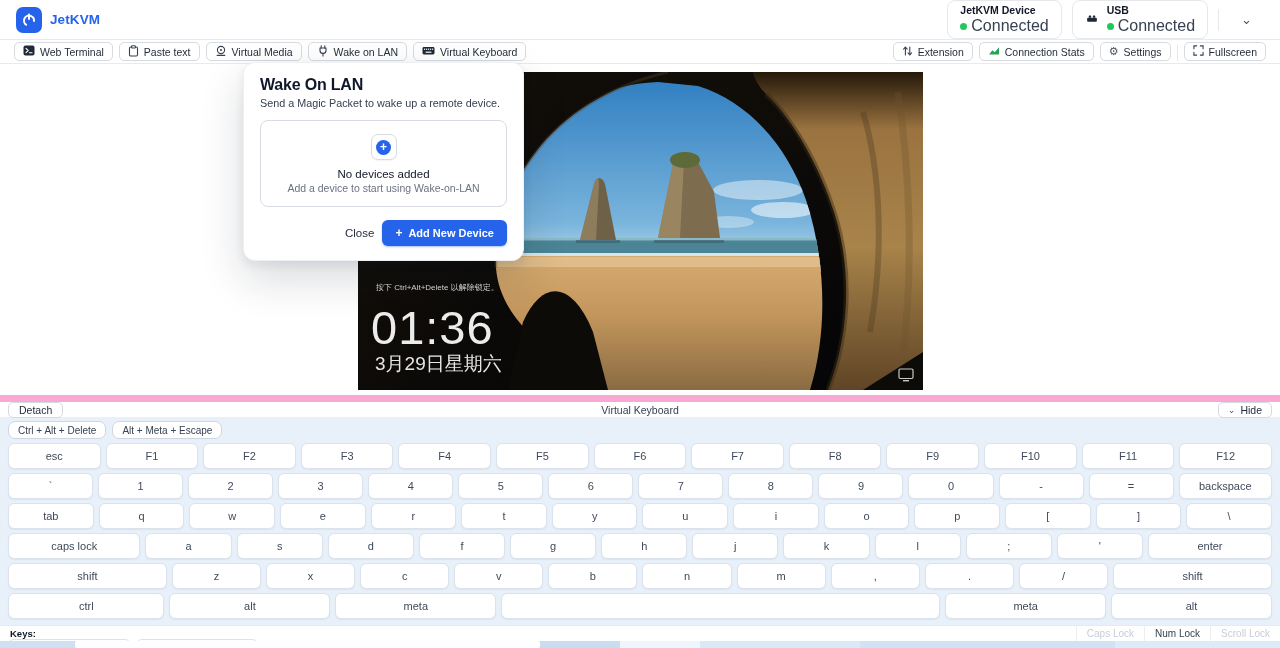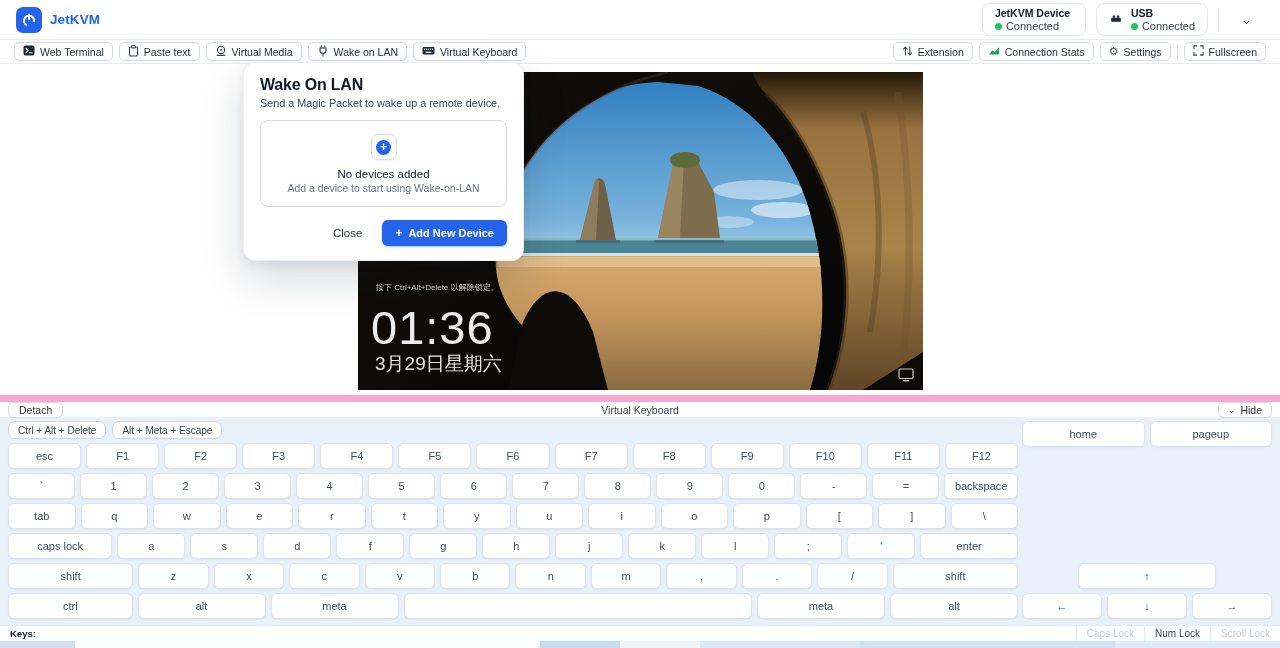--- a/index.html
+++ b/index.html
@@ -12,21 +12,21 @@
             padding:0 16px; background:#fff; border-bottom:1px solid #e7eaf0; }
   .brand { display:flex; align-items:center; gap:8px; }
   .logo { width:26px; height:26px; border-radius:7px; background:#2563eb;
           display:flex; align-items:center; justify-content:center; }
   .brand-name { color:#2563eb; font-weight:700; font-size:13.5px; letter-spacing:.1px; }
   .badges { display:flex; align-items:center; gap:10px; }
   .badge { display:flex; align-items:center; gap:8px; border:1px solid #e5e7eb; border-radius:8px;
            padding:3px 12px; min-width:104px; background:#fff; }
   .badge-text { display:flex; flex-direction:column; }
   .badge-title { font-size:10.5px; font-weight:700; color:#111827; }
-  .badge-status { display:flex; align-items:center; gap:4px; font-size:11px; color:#374151; margin-top:1px; }
+  .badge-status { display:flex; align-items:center; gap:4px; font-size:16px; color:#374151; margin-top:1px; }
   .dot { width:7px; height:7px; border-radius:50%; background:#22c55e; }
   .vdiv { width:1px; height:22px; background:#e5e7eb; }
   .chev-btn { font-size:13px; color:#4b5563; padding:2px 12px; }
 
   
   .toolbar { height:24px; display:flex; align-items:center; justify-content:space-between;
              padding:0 14px; background:#fff; border-bottom:1px solid #e7eaf0; }
   .tb-group { display:flex; align-items:flex-end; gap:6px; }
   .tb-btn { display:inline-flex; align-items:center; gap:5px; height:19px; padding:0 8px;
             border:1px solid #d6dae1; border-radius:5px; background:#fff; font-size:10.5px;
@@ -46,38 +46,38 @@
   .pop-box { margin-top:11px; border:1px solid #d7dbe2; border-radius:8px; padding:13px 10px 12px;
              display:flex; flex-direction:column; align-items:center; text-align:center; }
   .pop-icon { width:26px; height:26px; border:1px solid #d7dbe2; border-radius:7px;
               display:flex; align-items:center; justify-content:center;
               box-shadow:0 1px 2px rgba(0,0,0,.05); background:#fff; }
   .pop-icon-circle { width:15px; height:15px; border-radius:50%; background:#2563eb; color:#fff;
               display:flex; align-items:center; justify-content:center; font-size:12px;
               font-weight:700; line-height:1; padding-bottom:1px; }
   .pop-empty-title { margin-top:8px; font-size:11.5px; font-weight:400; color:#111827; }
   .pop-empty-sub { margin-top:2px; font-size:10.5px; color:#6b7280; }
-  .pop-footer { display:flex; justify-content:flex-end; align-items:center; gap:20px; margin-top:13px; }
+  .pop-footer { display:flex; justify-content:flex-end; align-items:center; gap:8px; margin-top:13px; }
   .close-btn { font-size:11.5px; color:#1f2937; font-weight:500; }
   .add-btn { display:inline-flex; align-items:center; gap:6px; background:#2563eb; color:#fff;
              font-size:11px; font-weight:600; border-radius:6px; padding:7px 13px;
              box-shadow:0 1px 2px rgba(37,99,235,.4); }
   .add-btn .plus { font-size:12px; line-height:1; font-weight:700; }
 
   
   .kb-header { height:22px; background:#fff; border-top:7px solid #f9a8d4; display:flex;
                align-items:center; justify-content:space-between; padding:0 8px; position:relative; }
   .detach-btn { border:1px solid #d6dae1; border-radius:5px; padding:1px 10px; font-size:10.5px;
                 color:#1f2937; background:#fff; }
   .kb-title { position:absolute; left:50%; transform:translateX(-50%); font-size:10.5px; color:#374151; }
   .hide-btn { border:1px solid #d6dae1; border-radius:5px; padding:1px 9px; font-size:10.5px;
               color:#1f2937; background:#fff; display:inline-flex; align-items:center; gap:5px; }
   .hide-btn .glyph { font-size:9px; color:#4b5563; }
 
-  .kb-area { height:208px; background:#e8f0fa; padding:4px 8px 6px; display:flex; gap:4px; }
+  .kb-area { height:208px; background:#e8f0fa; padding:4px 8px 6px; display:flex; gap:20px;flex-direction:column; }
   .kb-left { flex:1; display:flex; flex-direction:column; gap:4px; }
   .kb-shortcuts { display:flex; gap:6px; height:18px; }
   .sc-btn { border:1px solid #cfd6df; border-radius:7px; background:#fff; padding:0 9px;
             font-size:10px; color:#374151; display:inline-flex; align-items:center; }
   .kb-row { display:flex; gap:5px; height:26px; }
   .key { flex:1 1 0; background:#fff; border:1px solid #dbe2ec; border-radius:6px;
          display:flex; align-items:center; justify-content:center; font-size:11px; color:#3f4a5a;
          box-shadow:0 1px 1.5px rgba(30,41,59,.06); min-width:0; }
   .kb-nav { width:250px; display:flex; flex-direction:column; gap:4px; }
   .nav-row { display:flex; gap:5px; height:26px; }

